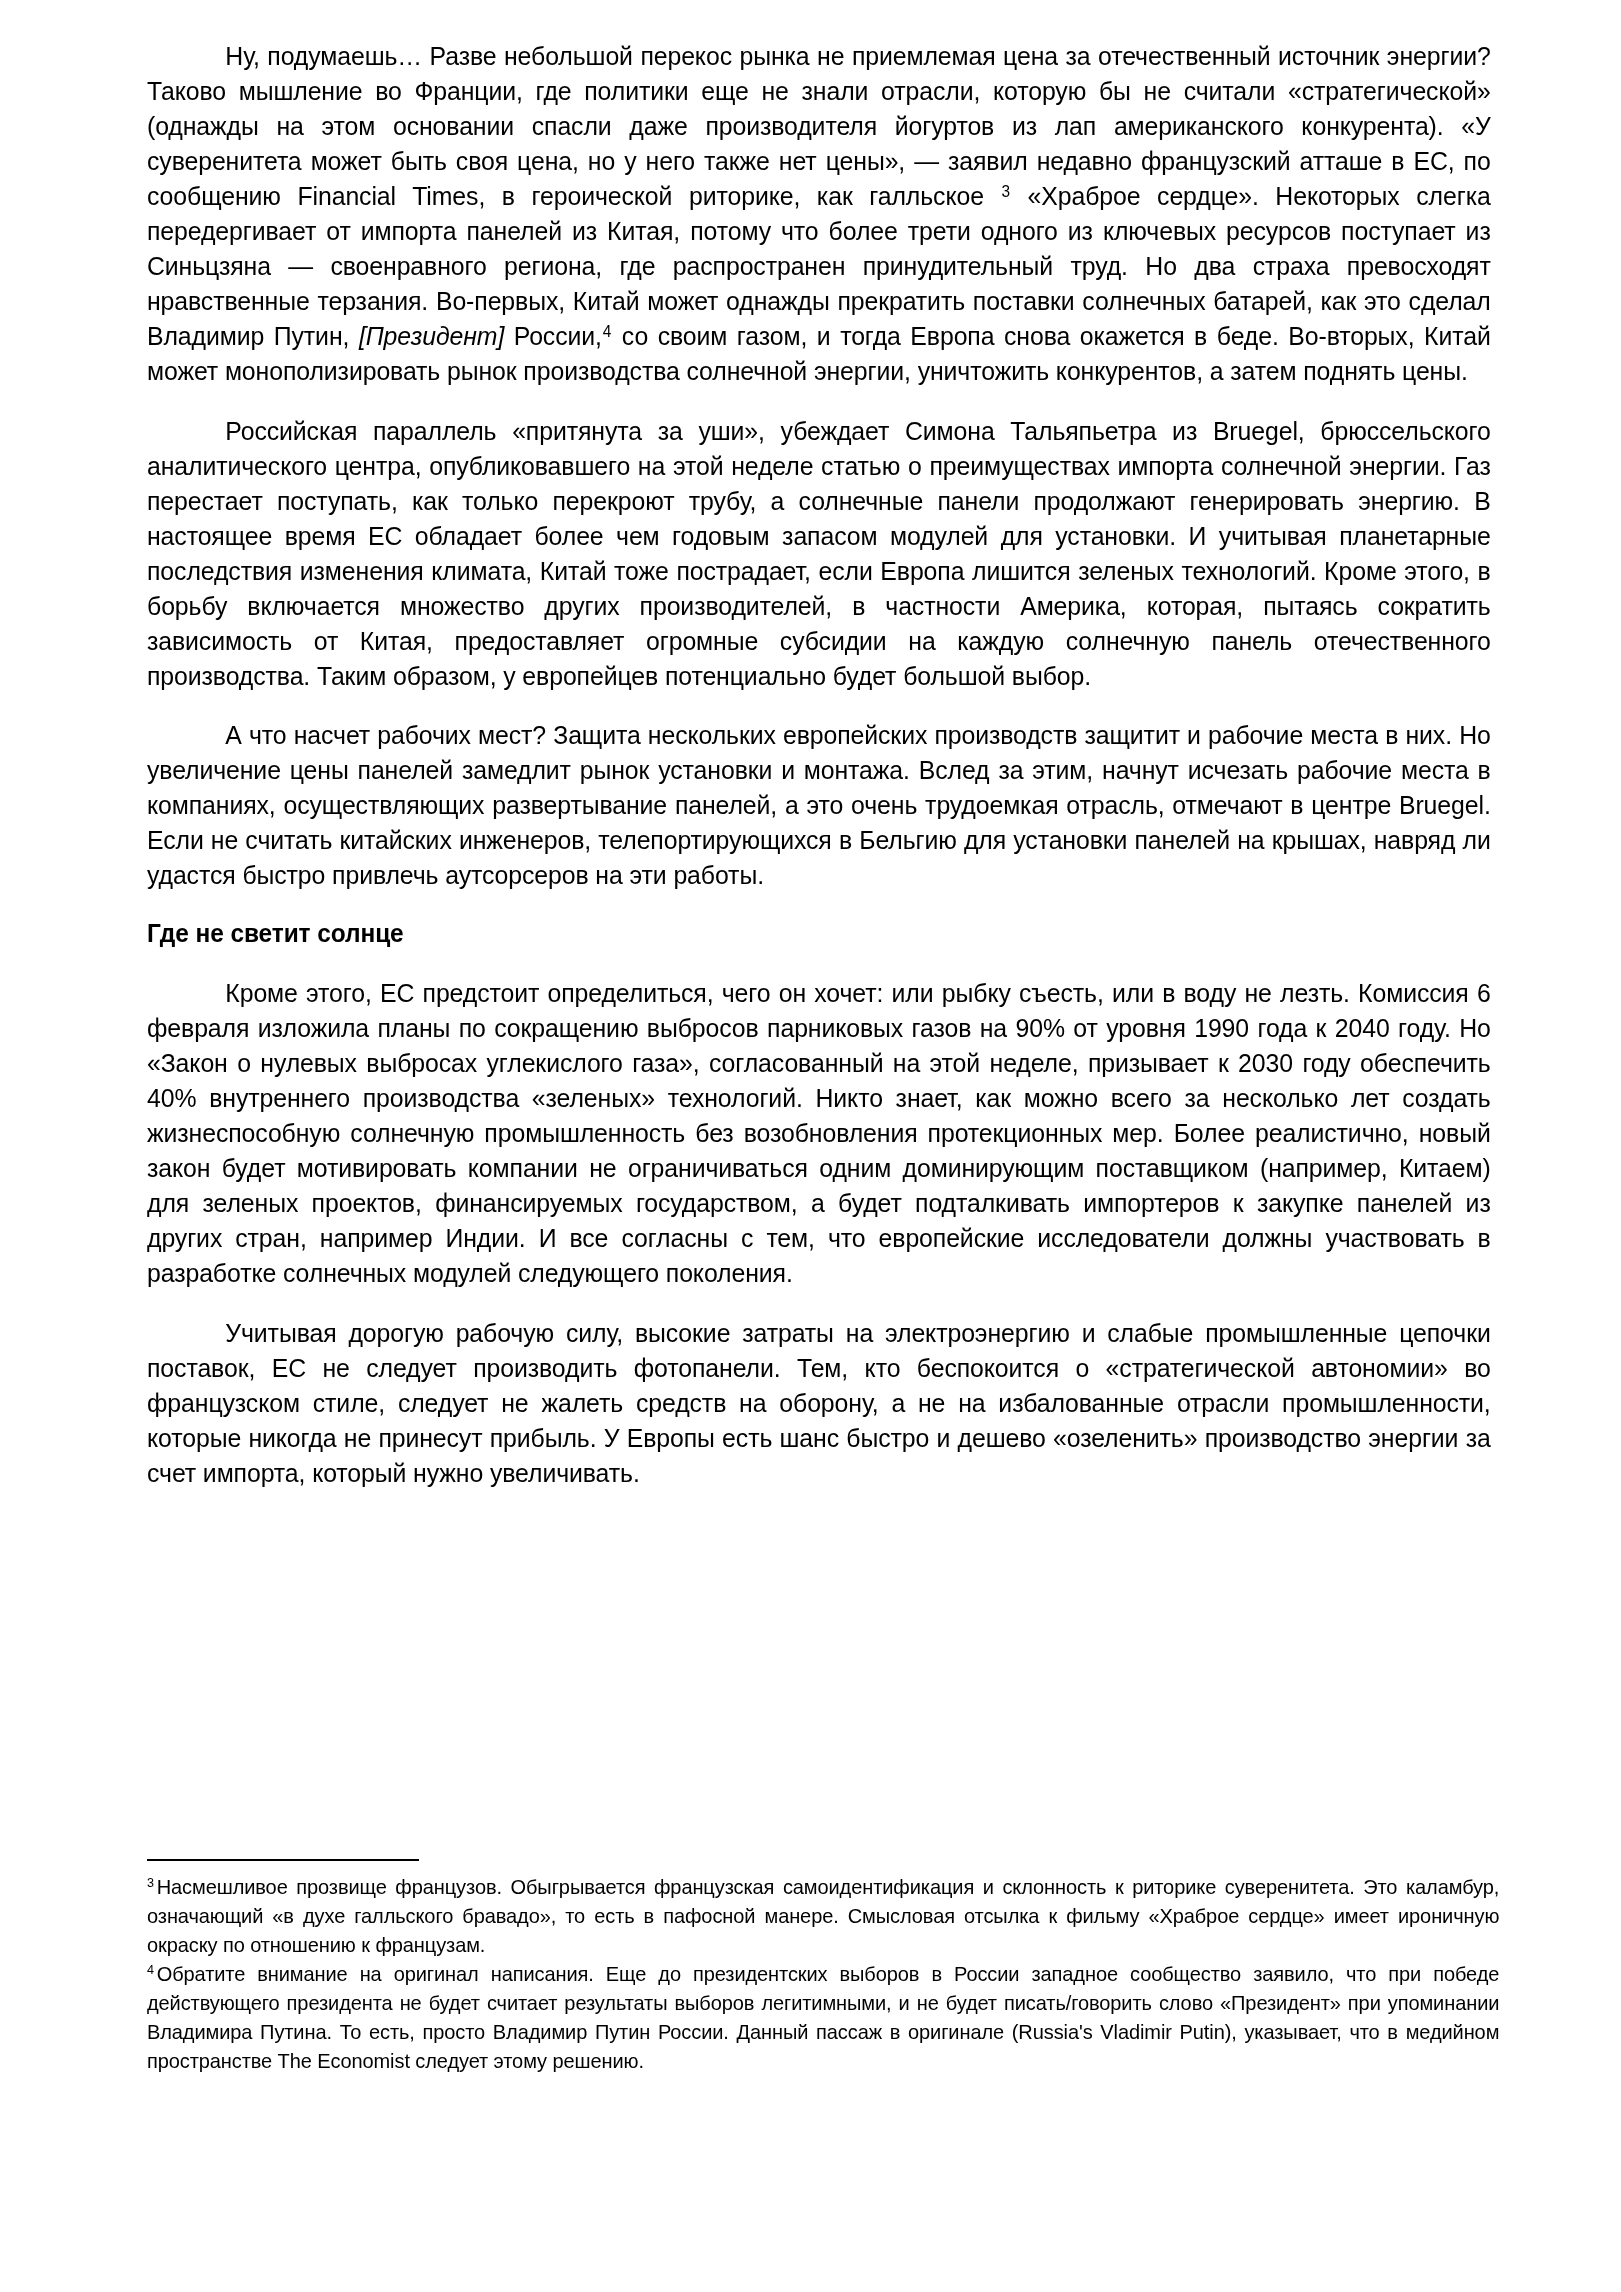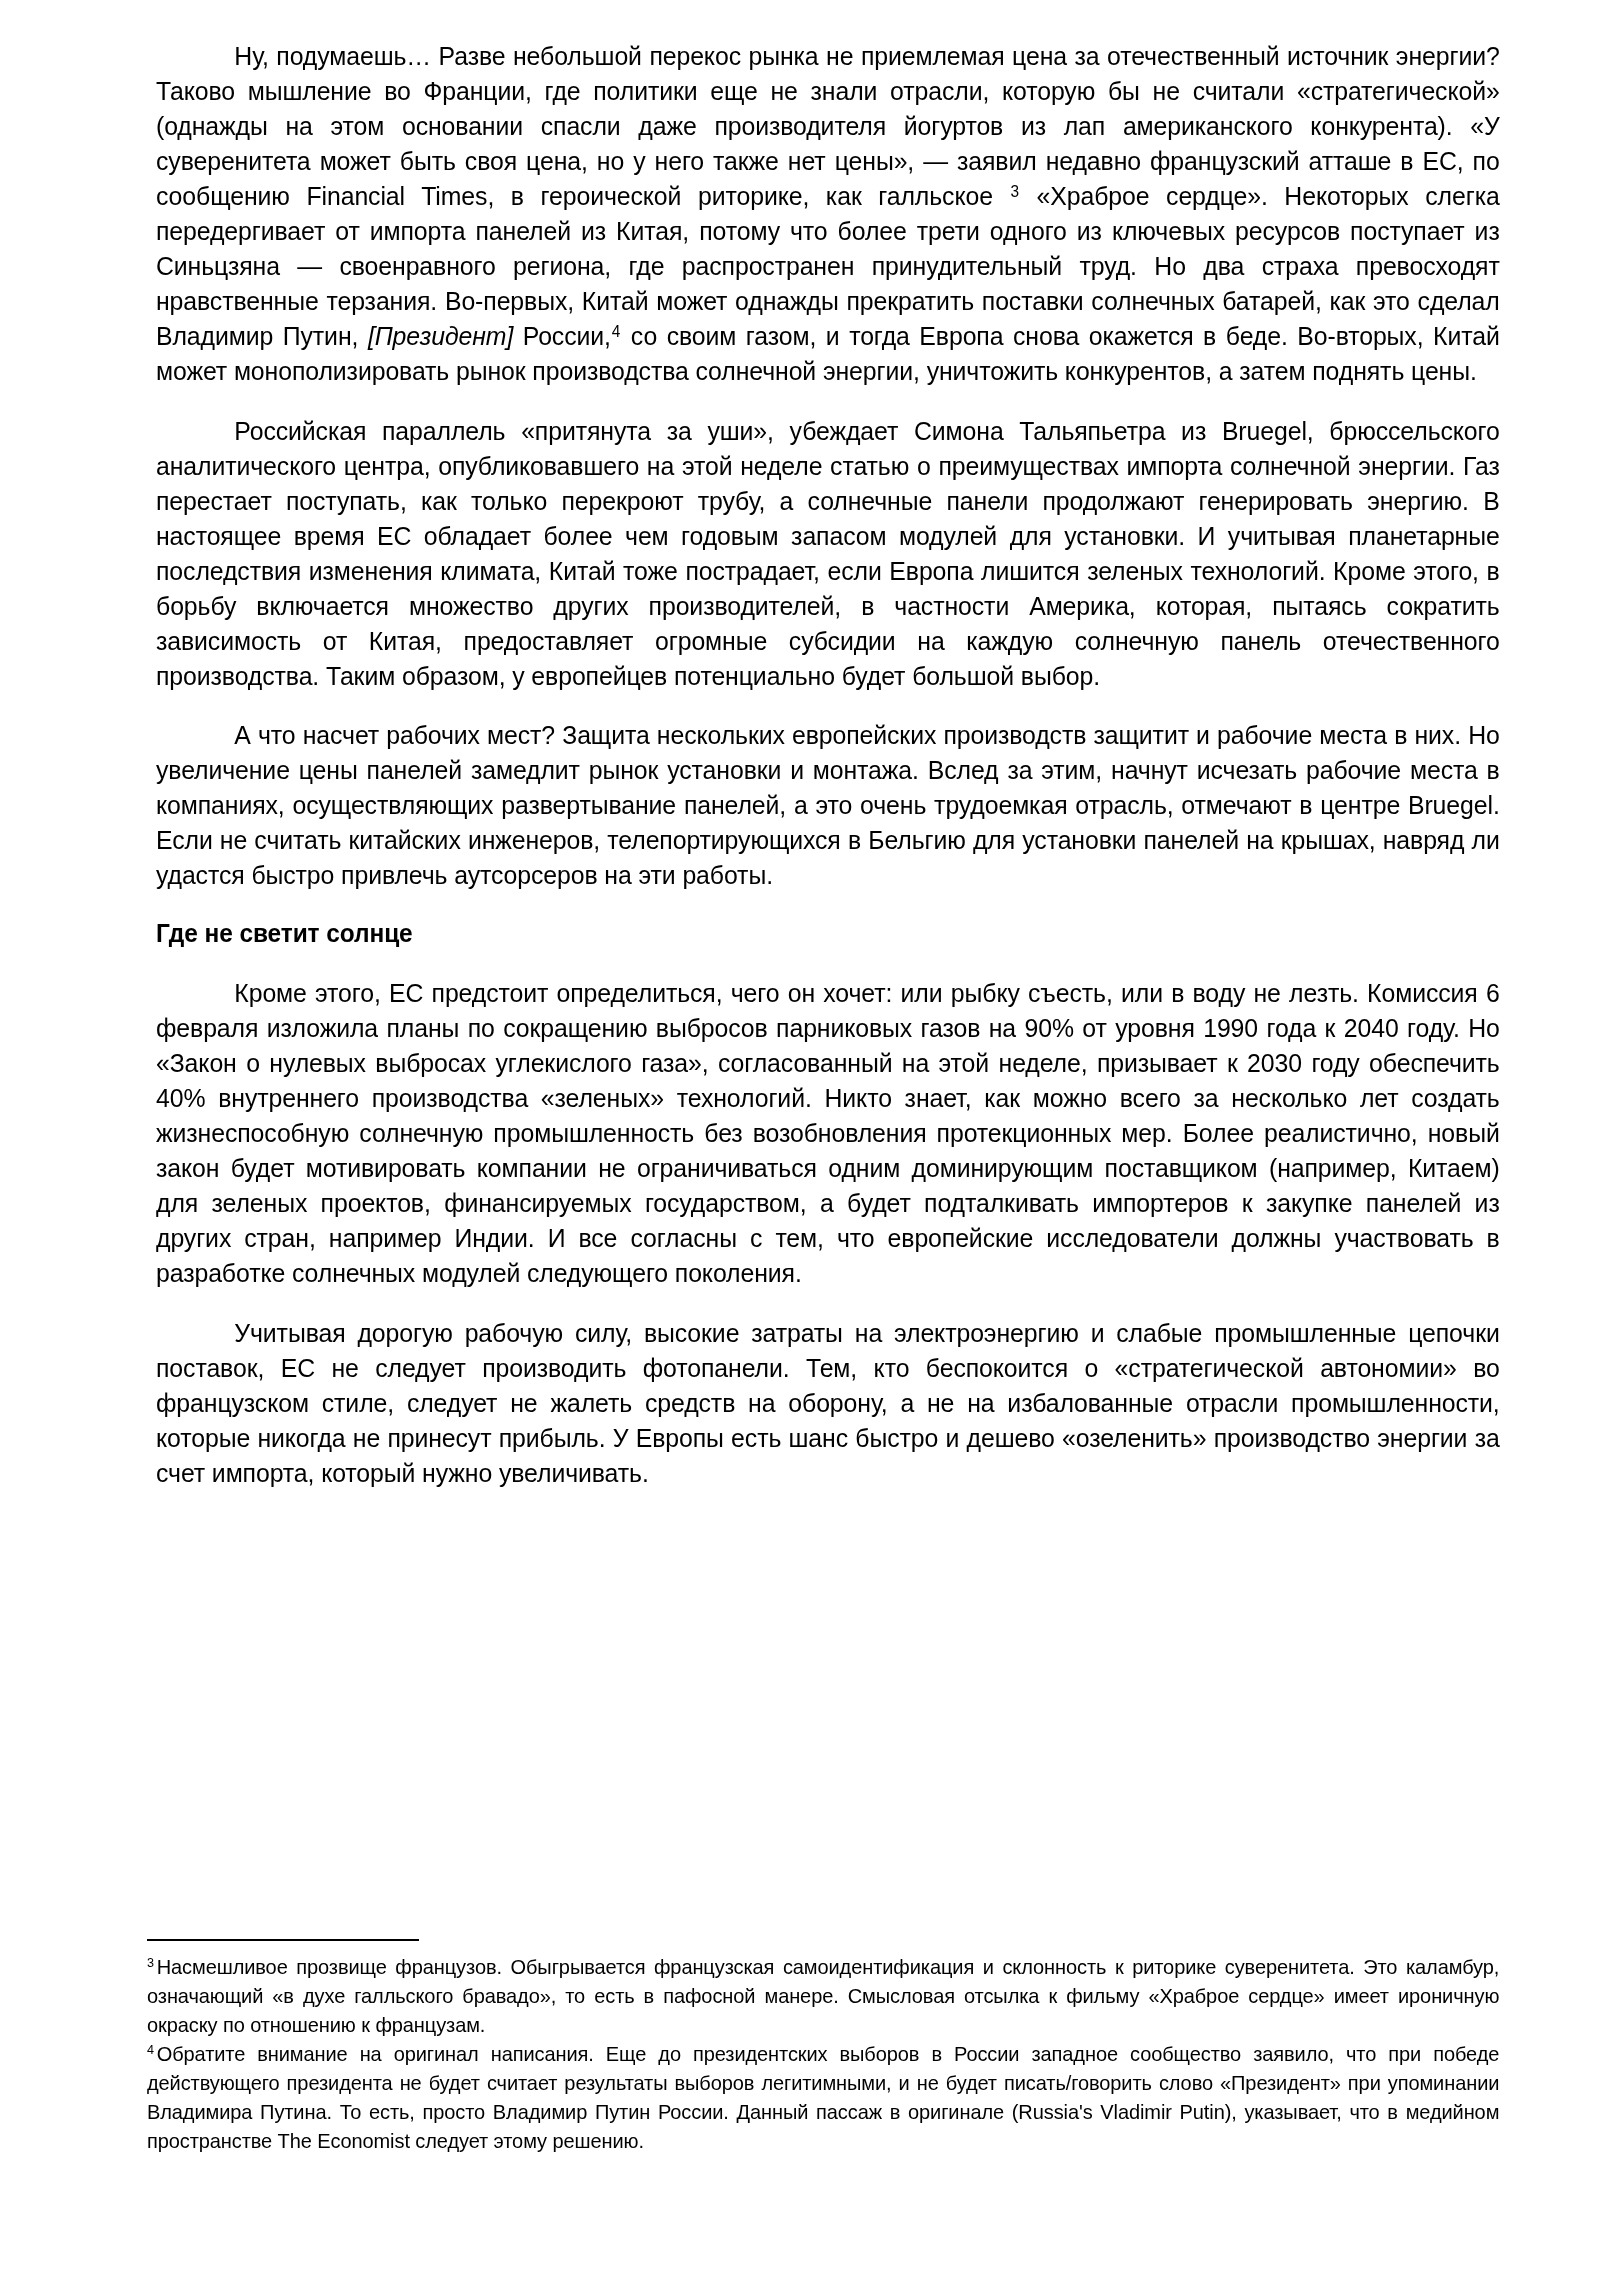--- a/index.html
+++ b/index.html
@@ -15,21 +15,20 @@
     position: relative;
     width: 1621px;
     height: 2293px;
     background: #ffffff;
     box-sizing: border-box;
     padding: 39px 129px 0 147px;
     overflow: hidden;
   }
   .body-block {
     width: 1345px;
-    margin-left: 9px;
   }
   p.para {
     margin: 0 0 24.5px 0;
     text-align: justify;
     text-indent: 82px;
     font-size: 26px;
     line-height: 35px;
     letter-spacing: -0.1px;
     font-stretch: semi-condensed;
     transform: scaleX(0.955);
@@ -57,21 +56,21 @@
     vertical-align: 0.52em;
     line-height: 0;
     padding: 0 1px;
   }
   em.ital {
     font-style: italic;
   }
   .footnote-area {
     position: absolute;
     left: 147px;
-    top: 1939px;
+    top: 1859px;
     width: 1353px;
   }
   .fn-rule {
     width: 272px;
     height: 0;
     border-top: 2.9px solid #000;
     margin: 0 0 10.8px 0;
   }
   p.footnote {
     margin: 0;

